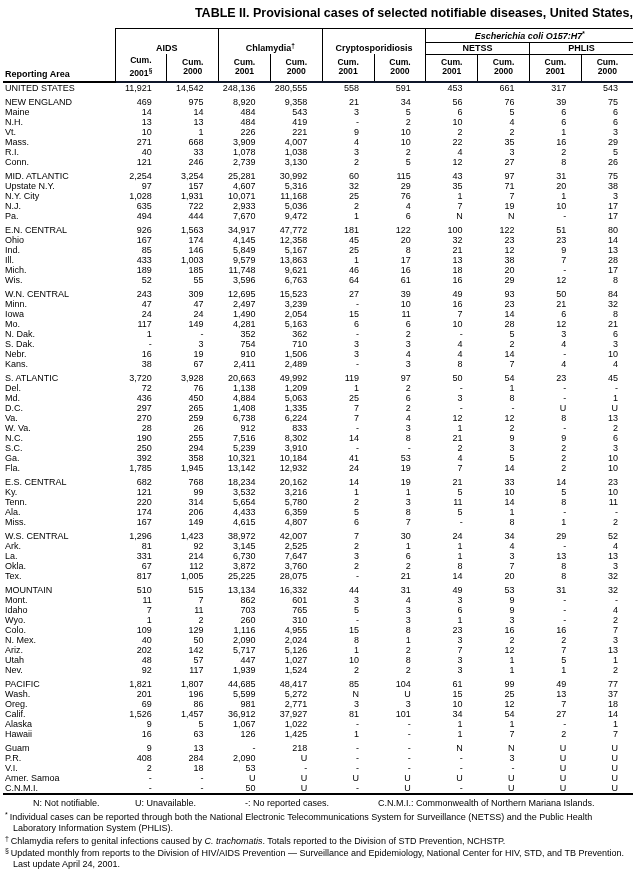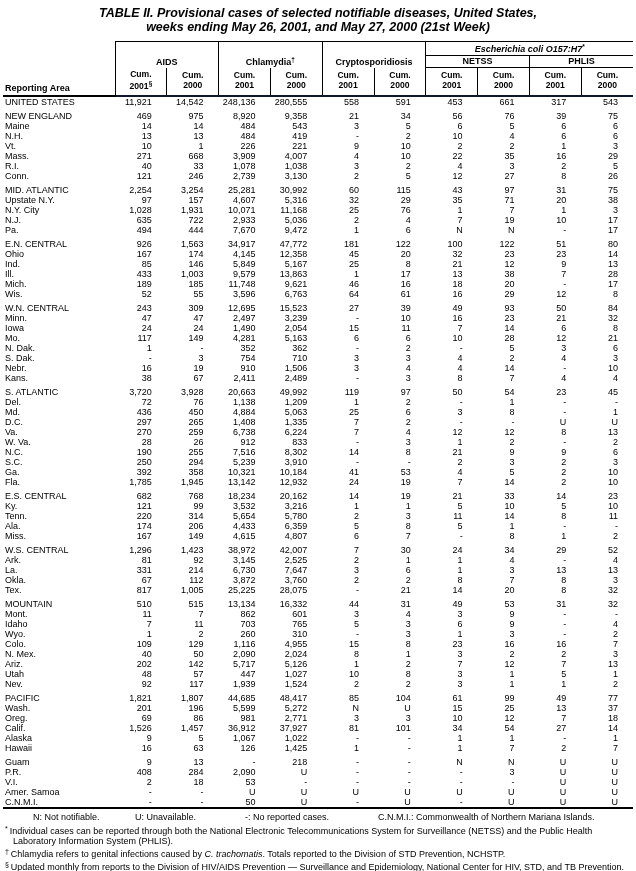--- a/index.html
+++ b/index.html
@@ -1,18 +1,18 @@
 <!DOCTYPE html>
 <html><head>
 <meta charset="utf-8">
 <style>
   html,body{margin:0;padding:0;background:#fff;}
   body{width:636px;height:871px;color:#000;font-family:"Liberation Sans",sans-serif;overflow:hidden;}
   .page{padding:7px 3px 0 3px;}
-  .title{text-align:center;font-weight:bold;font-size:12.5px;line-height:13.5px;font-style:italic;}
+  .title{text-align:right;font-weight:bold;font-size:12.5px;line-height:13.5px;}
   table{border-collapse:collapse;table-layout:fixed;width:630px;margin:7px auto 0 auto;border-bottom:2px solid #000;}
   col.c-area{width:112px;}
   col.c-num{width:51.8px;}
   th{font-weight:bold;padding:0;font-size:8.6px;}
   th.area-h{vertical-align:bottom;text-align:left;padding:0 0 2px 2px;font-size:9px;border-bottom:2px solid #000;}
   th.gh{vertical-align:bottom;text-align:center;padding-bottom:1px;font-size:9px;}
   th.ecoli{font-style:italic;font-size:9px;text-align:center;height:13px;vertical-align:middle;}
   th.cum{text-align:center;font-size:8.6px;line-height:9.5px;padding:2px 0 3px 0;border-bottom:2px solid #0f172a;}
   .bt{border-top:1.5px solid #000;}
   .bl{border-left:1px solid #000;}
@@ -30,21 +30,20 @@
   .fn{padding-left:8px;text-indent:-8px;}
   .fn .marker{font-size:7px;vertical-align:3px;}
   sup{font-size:6.5px;vertical-align:3px;}
 </style>
 </head>
 <body>
 
 <div class="page">
   <div class="title">
     <div>TABLE II. Provisional cases of selected notifiable diseases, United States,</div>
-    <div>weeks ending May 26, 2001, and May 27, 2000 (21st Week)</div>
   </div>
 
   <table>
     <colgroup>
       <col class="c-area">
       <col class="c-num">
         <col class="c-num">
         <col class="c-num">
         <col class="c-num">
         <col class="c-num">

